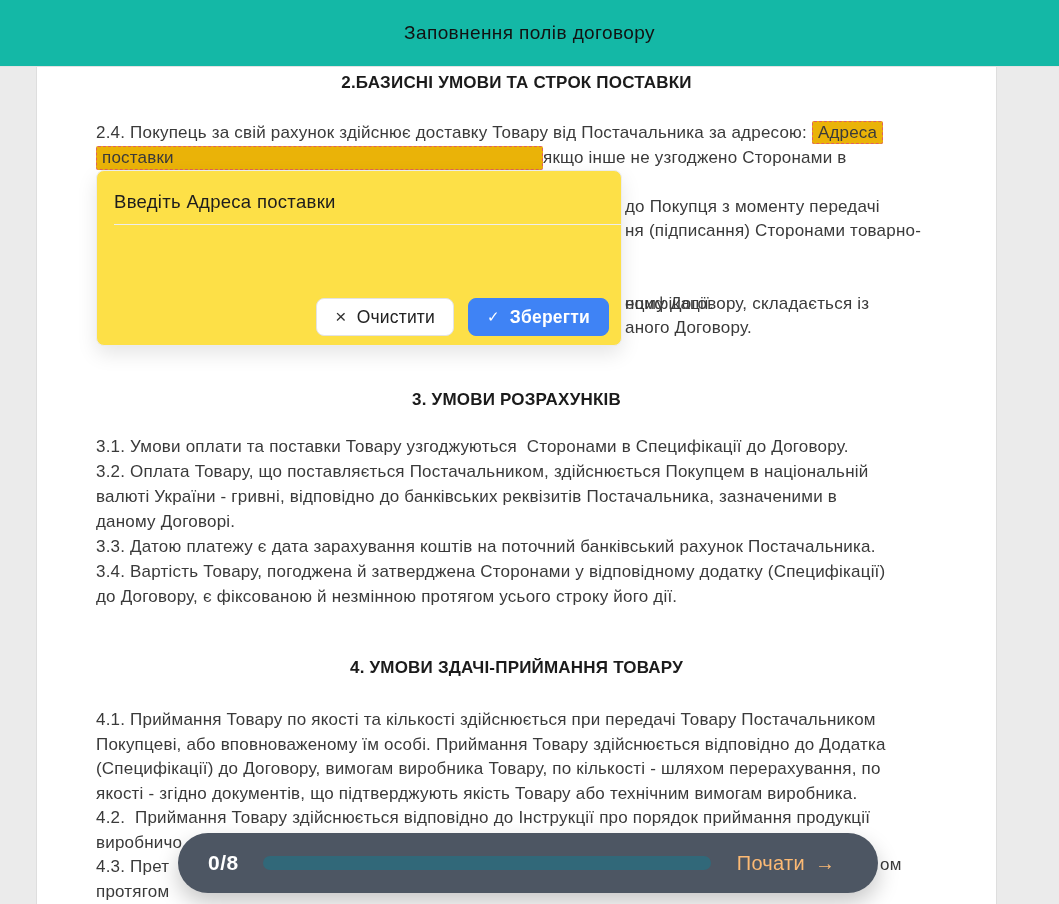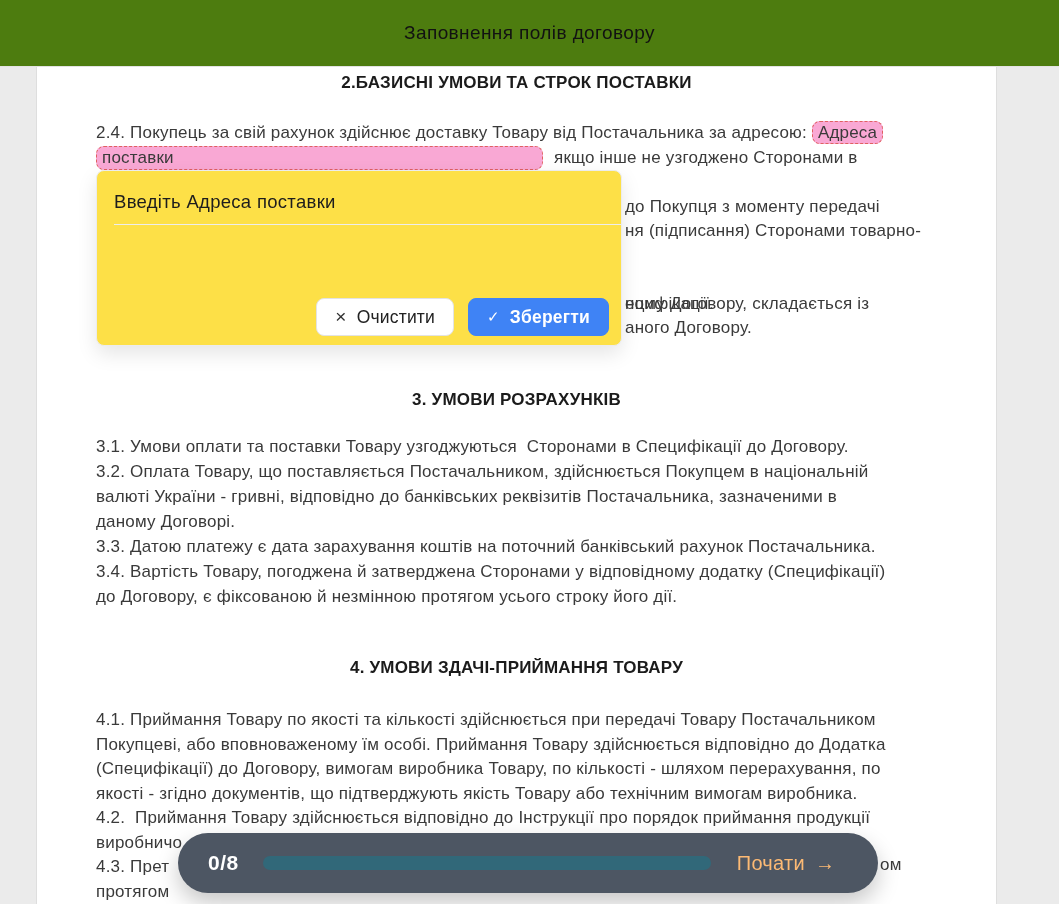--- a/index.html
+++ b/index.html
@@ -2,40 +2,40 @@
 <html lang="uk"><head>
 <meta charset="utf-8">
 <style>
   * { margin:0; padding:0; box-sizing:border-box; }
   html,body { width:1059px; height:904px; overflow:hidden; background:#ffffff; }
   body { font-family:"Liberation Sans", sans-serif; color:#333; }
   .screen { position:relative; width:1059px; height:904px; background:#ebebeb; overflow:hidden; }
 
   
   .header { position:absolute; left:0; top:0; width:1059px; height:67px;
-            background:#4d7c0f; border-bottom:1px solid #e3e3e3; z-index:30;
+            background:#14b8a6; border-bottom:1px solid #e3e3e3; z-index:30;
             display:flex; align-items:center; justify-content:center; }
   .header-title { font-size:19px; font-weight:500; color:#121212; letter-spacing:.4px; }
 
   
   .doc-card { position:absolute; left:36px; top:67px; width:961px; height:837px;
               background:#ffffff; border-left:1px solid #dedede; border-right:1px solid #dedede; }
 
   .abs { position:absolute; }
   .sec-heading { left:36px; width:961px; text-align:center; font-size:17px; font-weight:700;
                  color:#1b1b1b; letter-spacing:.2px; z-index:2; }
   .body-text { left:96px; width:846px; font-size:17px; color:#3a3a3a; letter-spacing:.2px;
                white-space:pre-wrap; z-index:2; }
   .lh25 { line-height:25px; }
   .lh245 { line-height:24.5px; }
 
-  .field-chip { background:#f9a8d4; border:1px dashed #e06060; border-radius:8px;
+  .field-chip { background:#eab308; border:1px dashed #e06060; border-radius:2px;
                 padding:1px 5px; color:#3a3a3a; }
   .chip-wide { display:inline-block; width:447px; }
-  .after-chip { margin-left:11px; }
+  .after-chip { }
 
   .fragment { position:absolute; left:625px; font-size:17px; color:#3a3a3a;
               letter-spacing:.2px; white-space:nowrap; z-index:1; }
 
   
   .popup { position:absolute; left:96px; top:170px; width:526px; height:176px;
            background:#fde047; border:1px solid #ececec; border-radius:8px;
            box-shadow:0 8px 20px rgba(0,0,0,.10); z-index:10; }
   .popup-title { position:absolute; left:17px; top:20px; font-size:18.5px; font-weight:500;
                  color:#1d1d1d; letter-spacing:.3px; }

